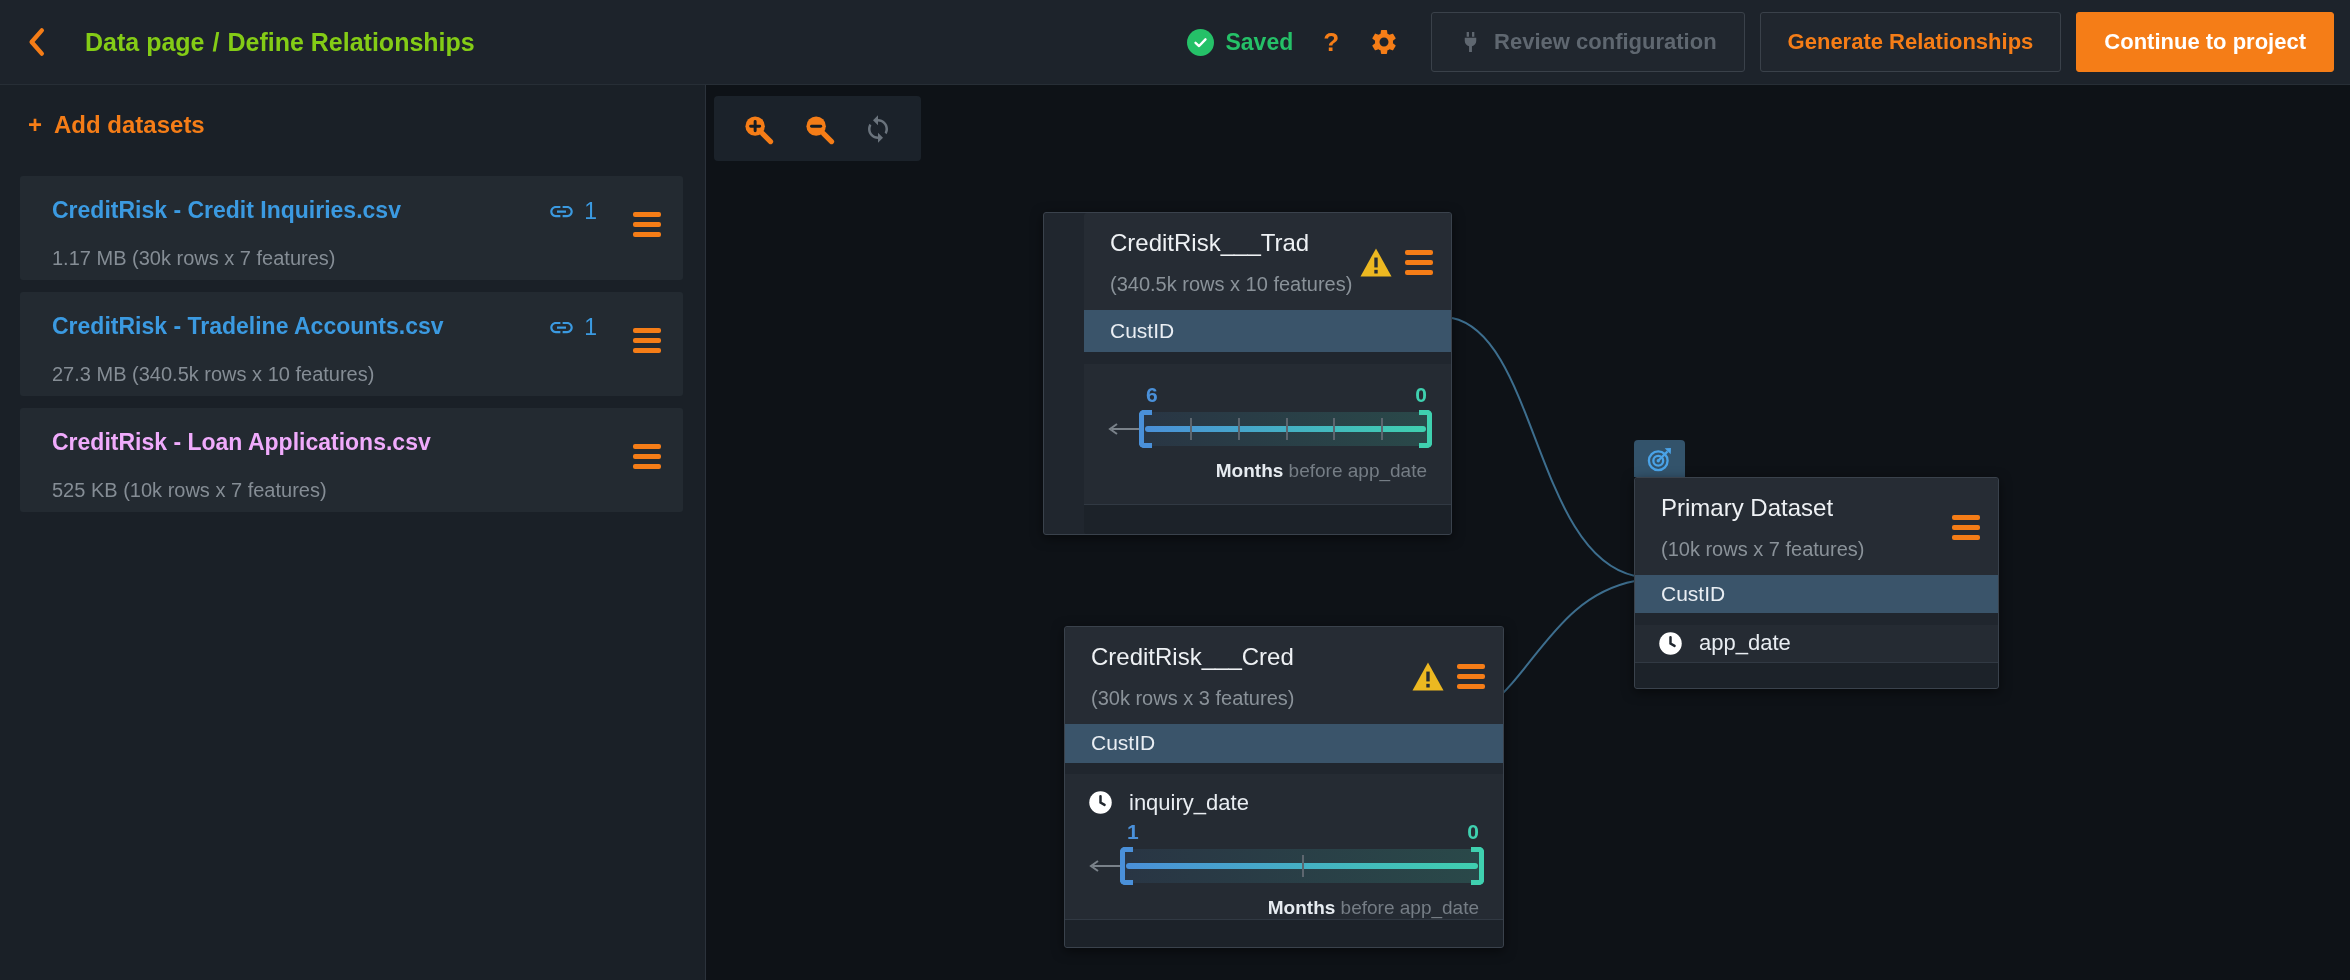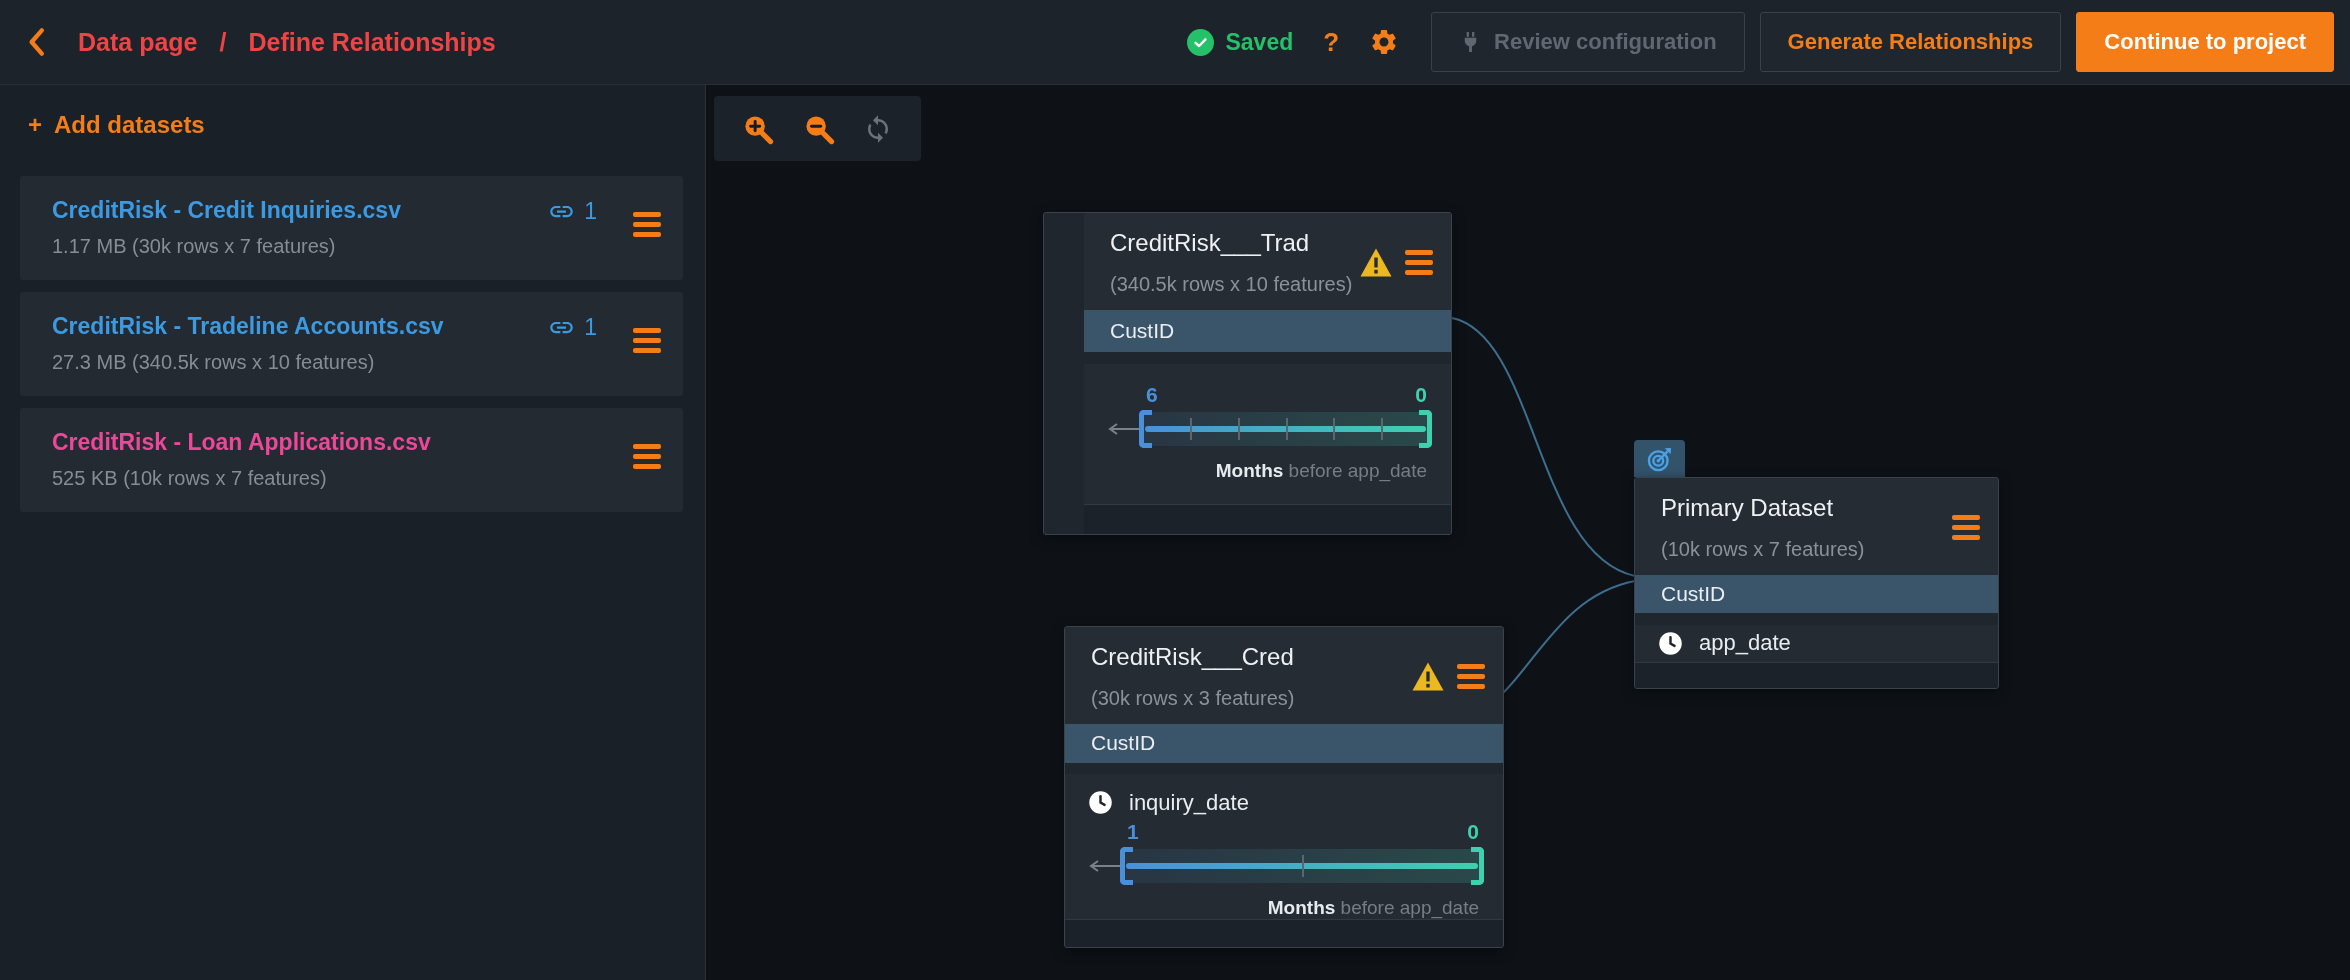--- a/index.html
+++ b/index.html
@@ -3,21 +3,21 @@
 <meta charset="utf-8">
 <style>
   * { margin:0; padding:0; box-sizing:border-box; }
   html,body { width:2350px; height:980px; overflow:hidden; }
   body { font-family:"Liberation Sans", sans-serif; background:#0e1217; color:#dde2e8; position:relative; }
 
   
   .header { position:absolute; left:0; top:0; width:2350px; height:85px; background:#1d232b;
             border-bottom:1px solid #272e36; display:flex; align-items:center; padding:0 16px; z-index:6; }
   .back-btn { width:40px; height:48px; display:flex; align-items:center; justify-content:center; cursor:pointer; }
-  .breadcrumb { display:flex; align-items:center; gap:22px; margin-left:22px; font-size:25px; font-weight:bold; color:#ef4444; }
+  .breadcrumb { display:flex; align-items:center; gap:8px; margin-left:29px; font-size:25px; font-weight:bold; color:#84cc16; }
   .header-right { margin-left:auto; display:flex; align-items:center; gap:26px; }
   .saved { display:flex; align-items:flex-start; gap:11px; color:#25c168; font-size:23px; font-weight:bold; }
   .check-circle { width:27px; height:27px; border-radius:50%; background:#25c168; display:flex; align-items:center; justify-content:center; }
   .help { color:#f57d17; font-size:26px; font-weight:bold; padding:0 4px; }
   .gear { display:flex; align-items:center; }
   .btn-row { display:flex; align-items:center; gap:15px; margin-left:6px; }
   .btn { height:60px; padding:0 27px; display:flex; align-items:center; justify-content:center; gap:12px;
          font-size:22px; font-weight:bold; border-radius:3px; border:1px solid #3a414a; background:#20262e; cursor:pointer; white-space:nowrap; }
   .btn.disabled { color:#5f6770; }
   .btn.generate { color:#f57d17; }
@@ -25,22 +25,22 @@
 
   
   .sidebar { position:absolute; left:0; top:85px; width:706px; height:895px; background:#1a2027;
              border-right:1px solid #2b323b; z-index:2; }
   .add-datasets { position:absolute; left:28px; top:26px; display:flex; align-items:center; gap:12px;
                   color:#f57d17; font-size:24px; font-weight:bold; cursor:pointer; }
   .dataset-card { position:absolute; left:20px; width:663px; height:104px; background:#232a31; border-radius:3px;
                   padding:21px 22px 0 32px; cursor:pointer; }
   .card-1 { top:91px; } .card-2 { top:207px; } .card-3 { top:323px; }
   .card-title { font-size:23px; font-weight:bold; color:#3b9ae1; }
-  .dataset-card.plain .card-title { color:#ec4899; }
-  .card-meta { font-size:20px; color:#858d95; margin-top:11px; }
+  .dataset-card.plain .card-title { color:#f0abfc; }
+  .card-meta { font-size:20px; color:#858d95; margin-top:23px; }
   .link-cluster { position:absolute; right:86px; top:22px; display:flex; align-items:center; gap:9px;
                   color:#3b9ae1; font-size:23px; }
   .hamburger { display:flex; flex-direction:column; gap:5px; cursor:pointer; }
   .hamburger span { display:block; width:28px; height:5px; background:#f57d17; border-radius:2px; }
   .card-menu { position:absolute; right:22px; top:36px; }
 
   
   .canvas { position:absolute; left:706px; top:85px; width:1644px; height:895px; background:#0e1217; }
   .edges { position:absolute; left:0; top:0; z-index:1; }
   .zoom-toolbar { position:absolute; left:8px; top:11px; width:207px; height:65px; background:#1b222a;

